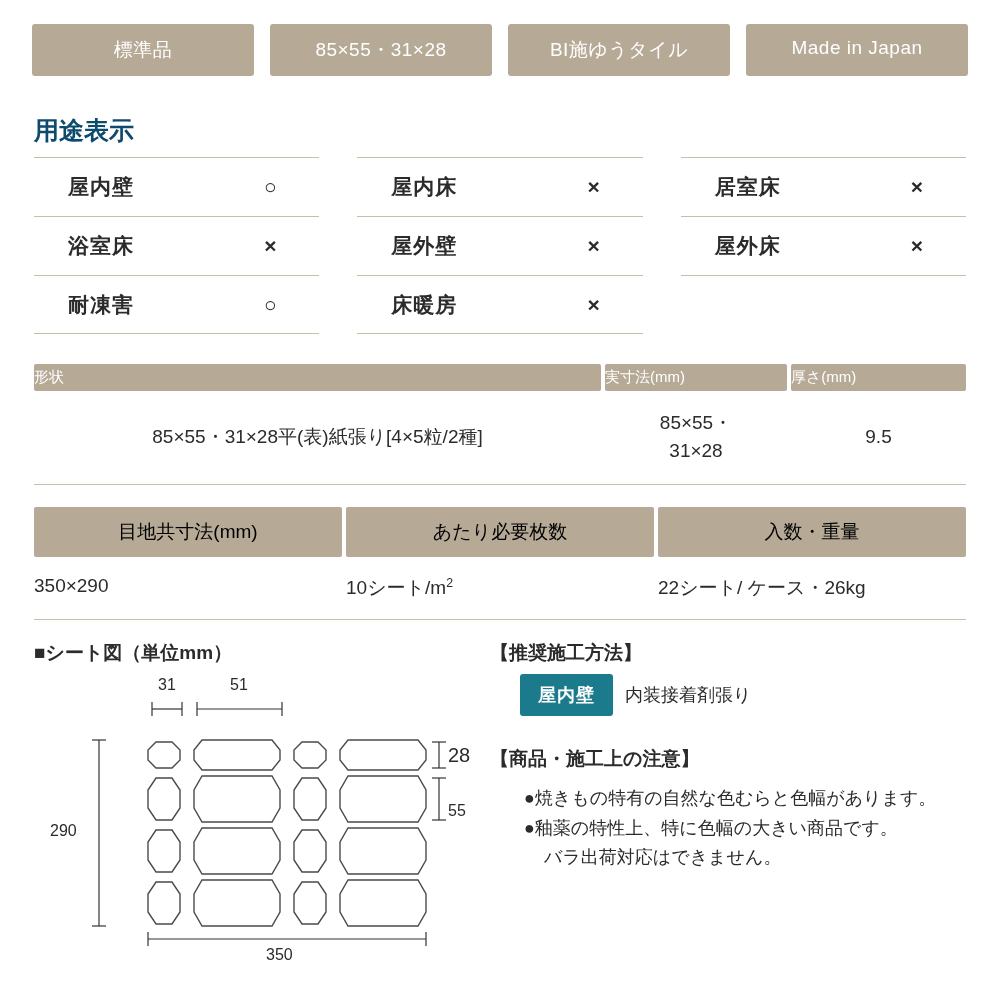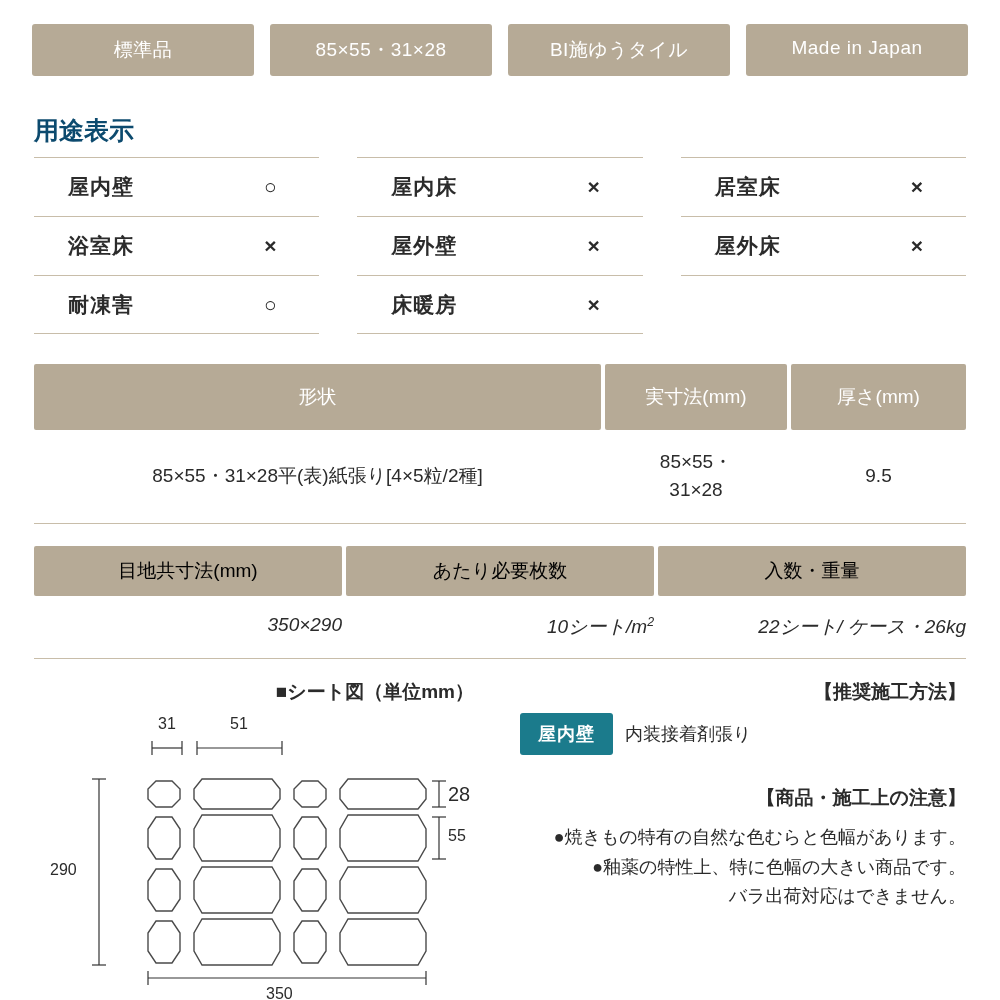--- a/index.html
+++ b/index.html
@@ -92,23 +92,23 @@
     box-sizing: border-box;
     margin-top: 30px;
   }
   .spec-head {
     display: flex;
     gap: 4px;
   }
   .spec-head div {
     background: #b6aa96;
     color: #fff;
-    font-size: 19px;
-    text-align: center;
-    padding: 20px 0;
+    font-size: 15px;
+    text-align: left;
+    padding: 4px 0;
     border-radius: 2px;
   }
   .sh-shape { flex: 0 0 567px; }
   .sh-size  { flex: 0 0 182px; }
   .sh-thick { flex: 1; }
 
   .spec-body {
     display: flex;
     gap: 4px;
     align-items: center;
@@ -147,33 +147,31 @@
     padding: 12px 0;
     border-radius: 2px;
   }
   .spec2-body {
     display: flex;
     gap: 4px;
     padding: 18px 0 18px 0;
   }
   .spec2-body div {
     flex: 1;
-    text-align: right;
-    font-size: 19px;
-    font-style: italic;
+    text-align: left;
+    font-size: 19px;
   }
   sup { font-size: 0.65em; vertical-align: super; }
 
   
   .bottom {
     display: flex;
     padding: 0 34px;
     box-sizing: border-box;
     margin-top: 6px;
-    text-align: right;
   }
   .bottom-left { width: 440px; }
   .bottom-right { flex: 1; padding-left: 16px; }
 
   .bl-title, .br-title {
     font-size: 19px;
     font-weight: bold;
     margin-bottom: 8px;
   }
   .br-title { margin-top: 0; }
@@ -368,21 +366,21 @@
           <g stroke="#333" stroke-width="1.2" fill="none">
             <line x1="114" y1="258" x2="114" y2="272"></line>
             <line x1="392" y1="258" x2="392" y2="272"></line>
             <line x1="114" y1="265" x2="392" y2="265"></line>
           </g>
         </svg>
 
         <div style="position:absolute;left:124px;top:2px;font-size:16px;">31</div>
         <div style="position:absolute;left:196px;top:2px;font-size:16px;">51</div>
         <div style="position:absolute;left:414px;top:70px;font-size:20px;">28</div>
-        <div style="position:absolute;left:414px;top:114px;font-size:16px;">55</div>
+        <div style="position:absolute;left:414px;top:128px;font-size:16px;">55</div>
         <div style="position:absolute;left:16px;top:148px;font-size:16px;">290</div>
         <div style="position:absolute;left:232px;top:272px;font-size:16px;">350</div>
       </div>
     </div>
 
     <div class="bottom-right">
       <div class="br-title" style="margin-top:14px;">【推奨施工方法】</div>
       <div class="method-row">
         <span class="method-badge">屋内壁</span>
         <span class="method-text">内装接着剤張り</span>

